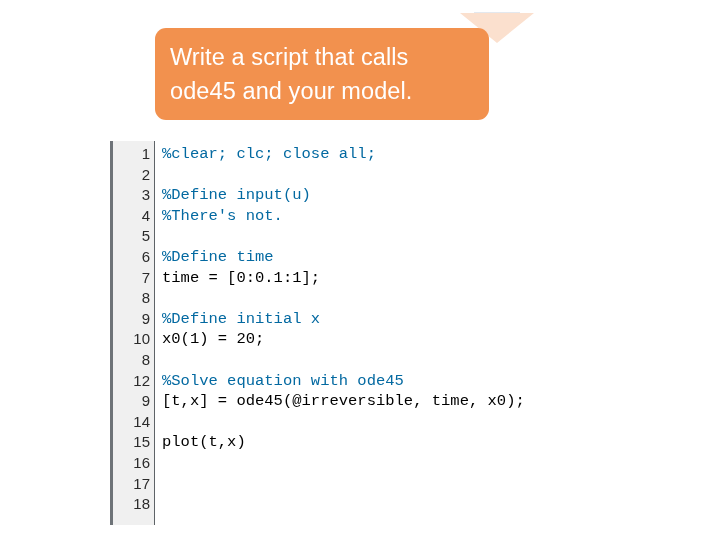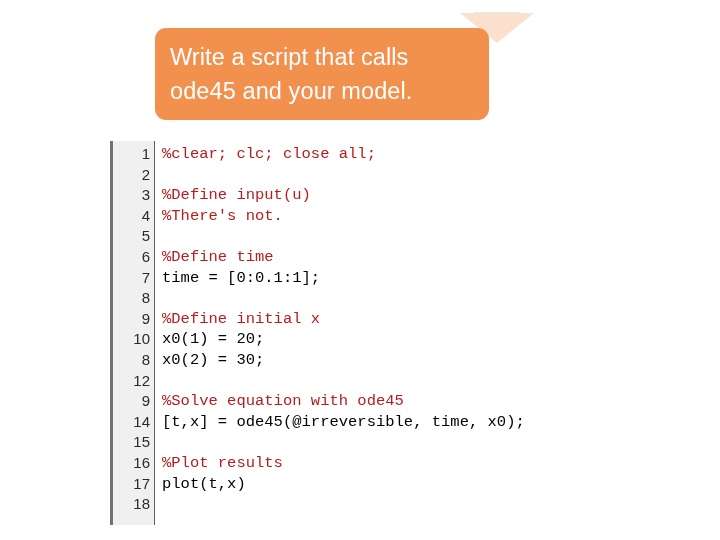--- a/index.html
+++ b/index.html
@@ -95,21 +95,21 @@
   #code-lines .cl {
     display: block;
     height: 20.6px;
     line-height: 20.6px;
     font-family: "Liberation Mono", "DejaVu Sans Mono", monospace;
     font-size: 15.5px;
     white-space: pre;
     color: #000000;
     box-sizing: border-box;
   }
-  #code-lines .cl.comment { color: #b91c1c; }
+  #code-lines .cl.comment { color: #0369a1; }
   #code-lines .cl.blank { color: transparent; }
 </style>
 </head>
 <body>
 
 <div id="callout-group">
 
   <div id="callout-arrow">
     <svg width="90" height="32" viewBox="0 0 90 32" xmlns="http://www.w3.org/2000/svg">
       <polygon points="0,0 90,0 68,0 68,2 45,30 22,2 22,0" fill="#E3E8EE"></polygon>
@@ -152,22 +152,20 @@
       <span class="cl comment">%clear; clc; close all;</span>
       <span class="cl blank"> </span>
       <span class="cl comment">%Define input(u)</span>
       <span class="cl comment">%There's not.</span>
       <span class="cl blank"> </span>
       <span class="cl comment">%Define time</span>
       <span class="cl code">time = [0:0.1:1];</span>
       <span class="cl blank"> </span>
       <span class="cl comment">%Define initial x</span>
       <span class="cl code">x0(1) = 20;</span>
-      <span class="cl code">x0(2) = 30;</span>
       <span class="cl blank"> </span>
       <span class="cl comment">%Solve equation with ode45</span>
       <span class="cl code">[t,x] = ode45(@irreversible, time, x0);</span>
       <span class="cl blank"> </span>
-      <span class="cl comment">%Plot results</span>
       <span class="cl code">plot(t,x)</span>
     </div>
 
 </div>
 
 </body></html>

